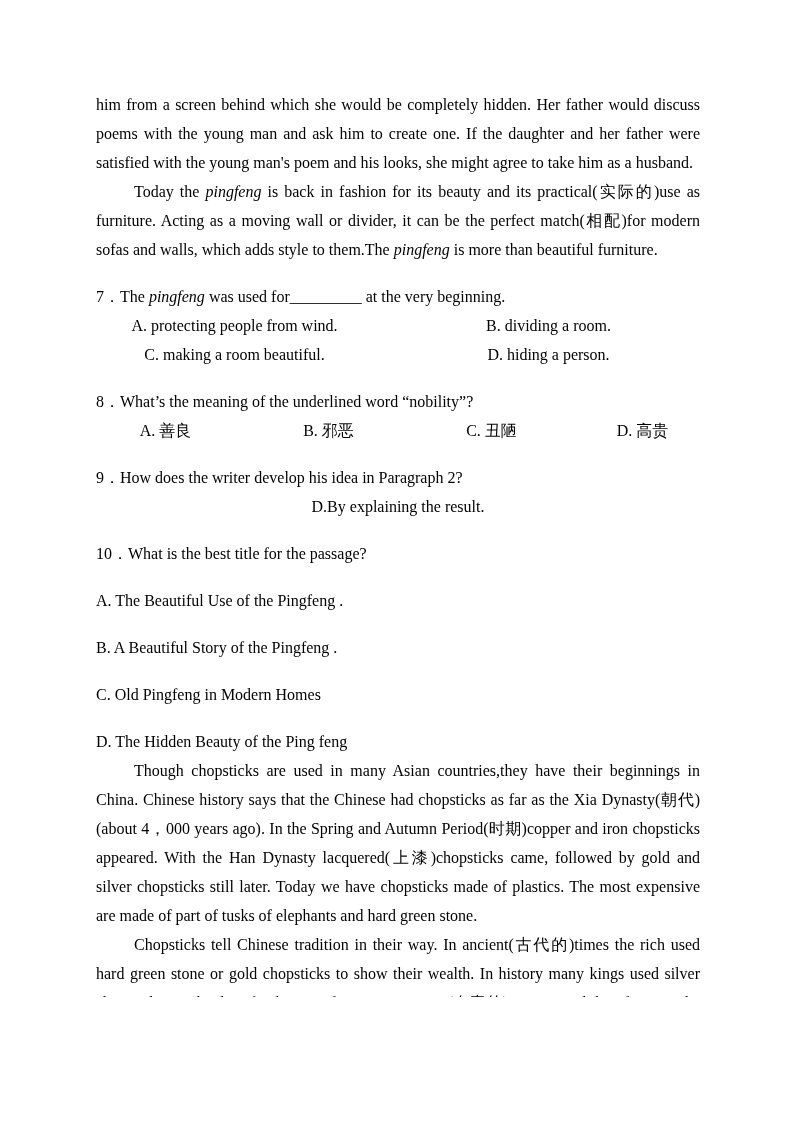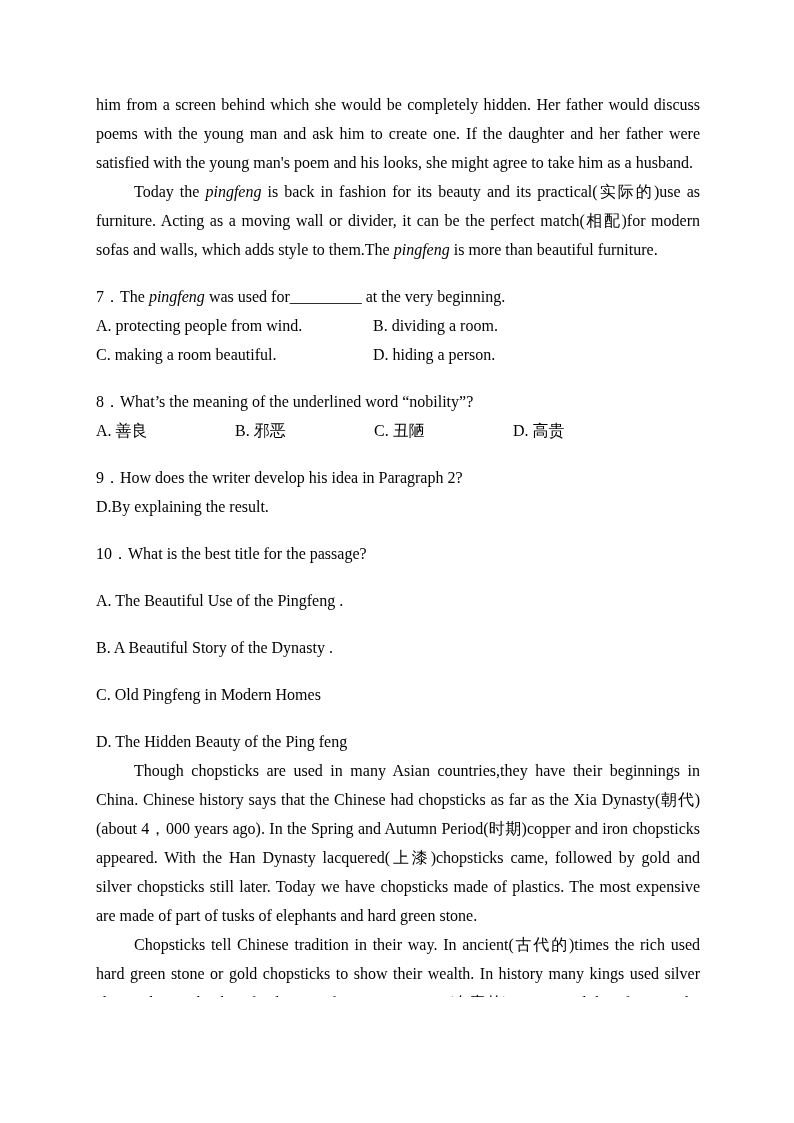--- a/index.html
+++ b/index.html
@@ -30,21 +30,22 @@
     padding: 0;
   }
   .indent {
     text-indent: 38px;
   }
   .italic {
     font-style: italic;
   }
   .opt-row {
     display: flex;
-    text-align: left;
+    text-align: center;
+    gap: 24px;
   }
   .opt-half {
     flex: 0 0 277px;
   }
   .opt-rest {
     flex: 1 1 auto;
   }
   .opt-quarter {
     flex: 0 0 139px;
   }
@@ -85,21 +86,21 @@
 
     <p class="para opt-line"><span>9．How does the writer develop his idea in Paragraph 2?</span></p>
 
     <div class="opt-row">
       <span class="opt-rest">D.By explaining the result.</span>
     </div>
 
     <p class="para opt-line"><span>10．What is the best title for the passage?</span></p>
 
     <p class="para opt-line"><span>A. The Beautiful Use of the Pingfeng .</span></p>
-    <p class="para opt-line"><span>B. A Beautiful Story of the Dynasty .</span></p>
+    <p class="para opt-line"><span>B. A Beautiful Story of the Pingfeng .</span></p>
     <p class="para opt-line"><span>C. Old Pingfeng in Modern Homes</span></p>
     <p class="para opt-line"><span>D. The Hidden Beauty of the Ping feng</span></p>
 
     <p class="para indent"><span>Though chopsticks are used in many Asian countries,they have their beginnings in China. Chinese history says that the Chinese had chopsticks as far as the Xia Dynasty(朝代)(about 4，000 years ago). In the Spring and Autumn Period(时期)copper and iron chopsticks appeared. With the Han Dynasty lacquered(上漆)chopsticks came, followed by gold and silver chopsticks still later. Today we have chopsticks made of plastics. The most expensive are made of part of tusks of elephants and hard green stone.</span></p>
 
     <p class="para indent"><span>Chopsticks tell Chinese tradition in their way. In ancient(古代的)times the rich used hard green stone or gold chopsticks to show their wealth. In history many kings used silver chopsticks to take their food to see if it was poisonous(有毒的). It was said that if it was, the silver chopsticks would turn color. Chopsticks are traditionally given to a daughter when she marries to show that they should have a&nbsp;&nbsp;&nbsp;&nbsp;&nbsp; son very soon, for “Chopsticks” in Chinese is pronounced like“quick a son”!</span></p>
 
     <p class="para indent"><span>Tianzhu chopsticks from Hangzhou, wooden chopsticks from Shanyang of Shanxi</span></p>
 
   </div>

